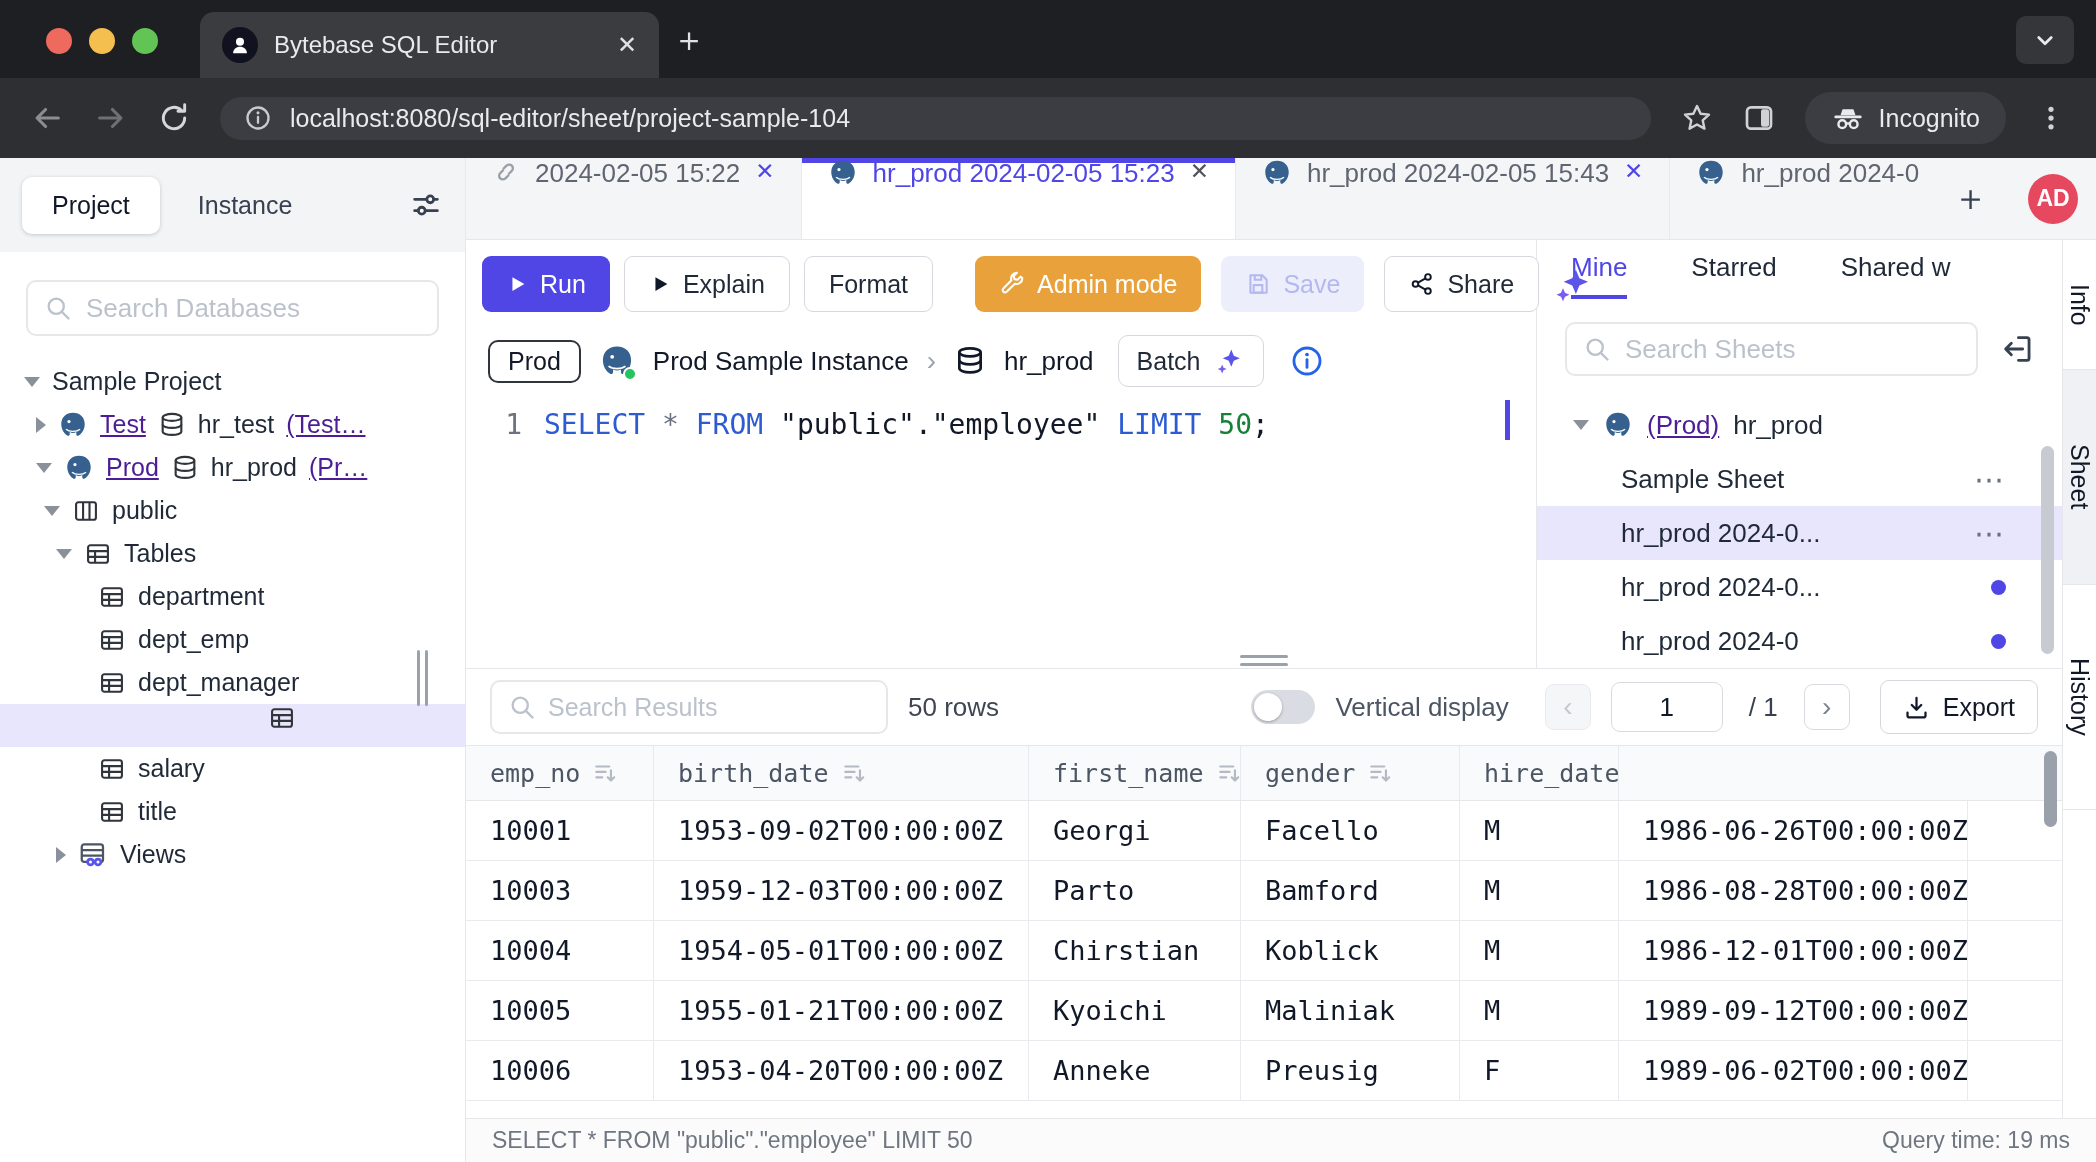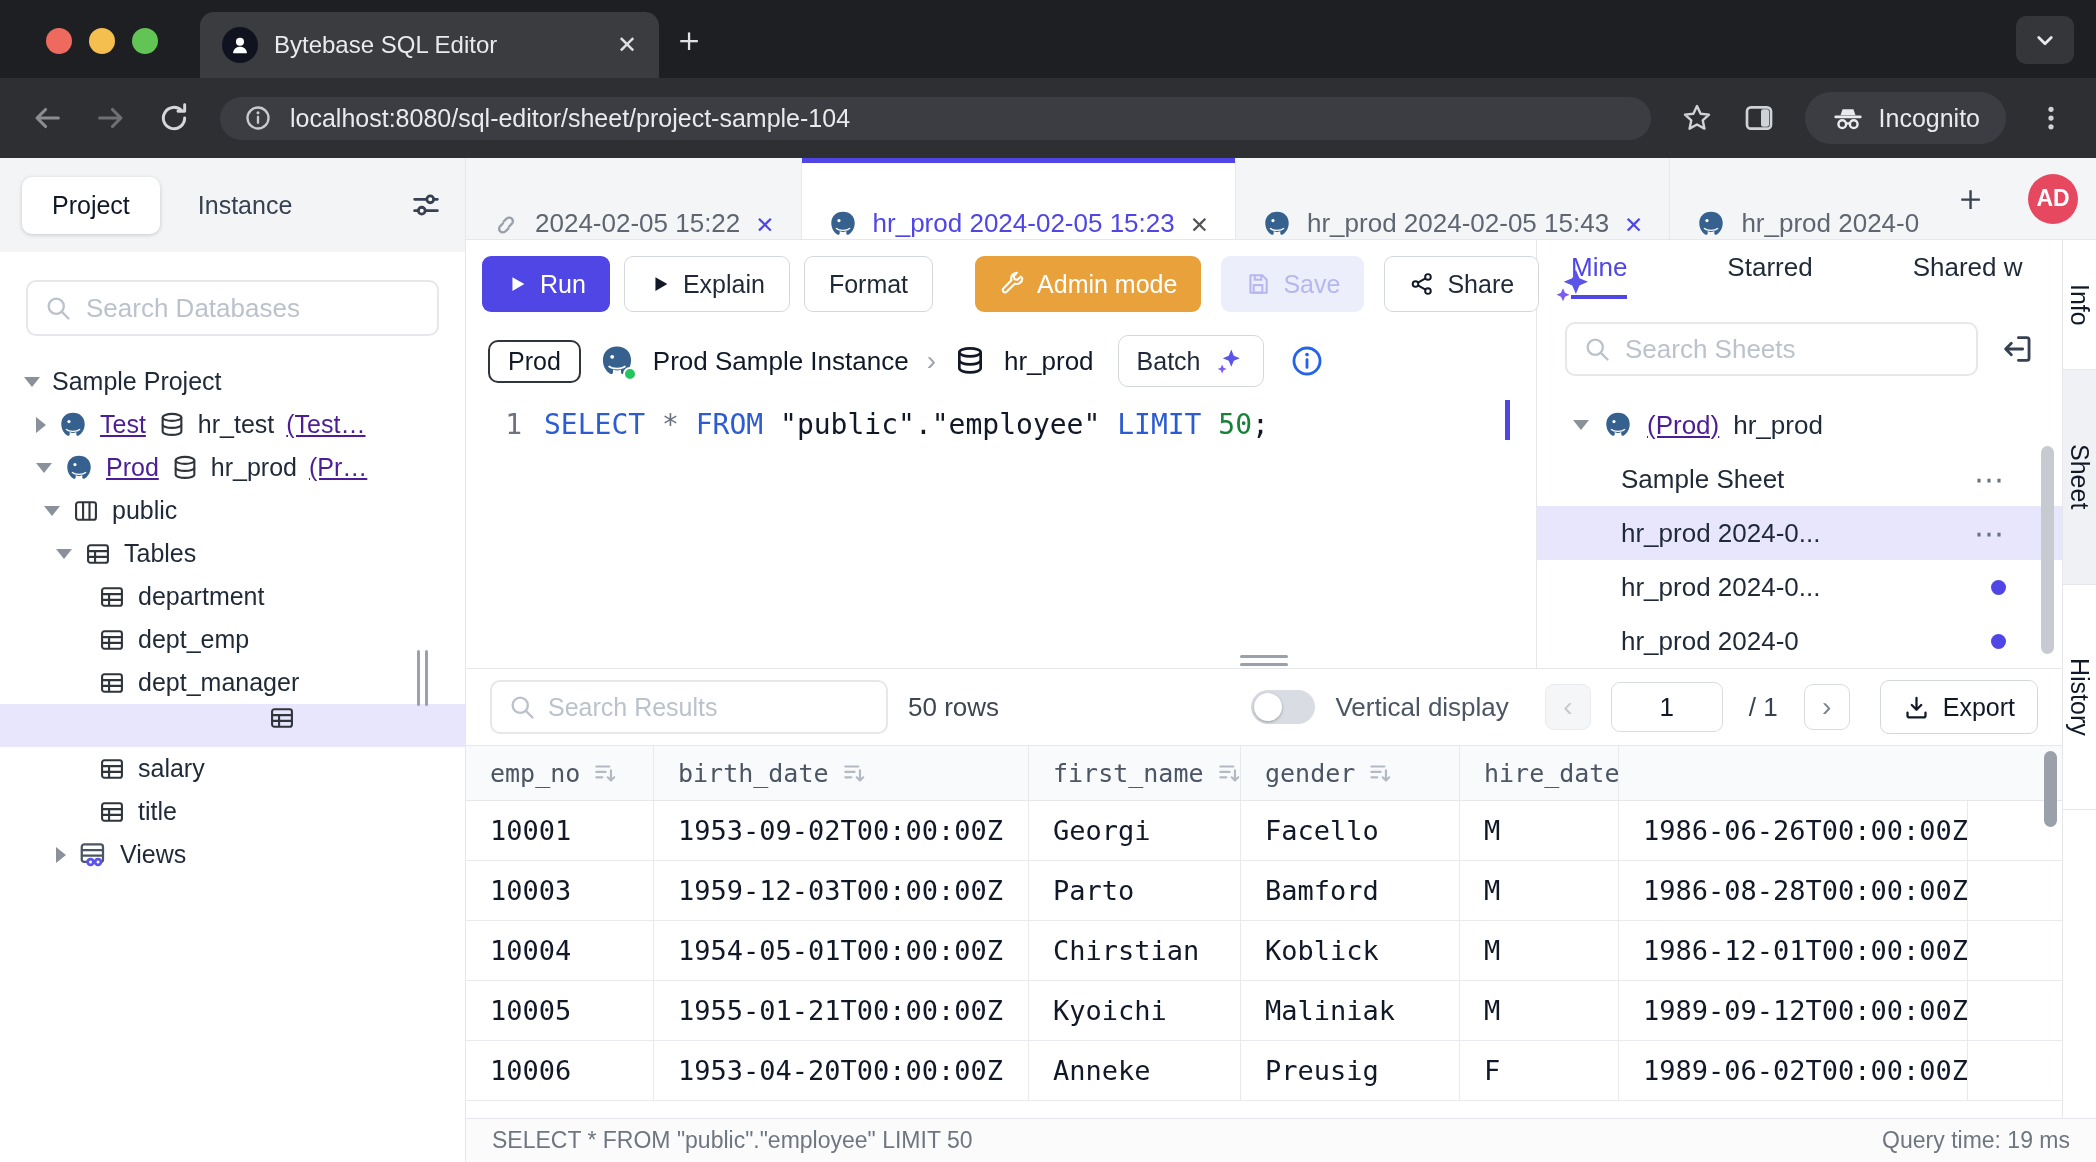--- a/index.html
+++ b/index.html
@@ -43,21 +43,21 @@
   .cv-d { width:0; height:0; border-left:8px solid transparent; border-right:8px solid transparent; border-top:10px solid #8b919b; flex:0 0 auto; }
   .cv-r { width:0; height:0; border-top:8px solid transparent; border-bottom:8px solid transparent; border-left:10px solid #8b919b; flex:0 0 auto; }
   .dim { color:#4c1d95;text-decoration:underline; }
   .tree-ic { flex:0 0 auto; display:flex; }
   .drag-v { position:absolute; left:417px; top:492px; display:flex; gap:5px; }
   .drag-v i { width:3px; height:56px; background:#9aa1ab; border-radius:2px; }
 
   
   .main { flex:1; display:flex; flex-direction:column; min-width:0; }
   .ws-tabs { flex:0 0 82px; background:#f4f5f7; border-bottom:1px solid #e5e7eb; display:flex; align-items:stretch; }
-  .ws-tab { display:flex; align-items:flex-end; gap:15px; padding:0 26px; border-right:1px solid #e7e9ec; font-size:26px; color:#5f6672; white-space:nowrap; }
+  .ws-tab { display:flex; align-items:flex-start; gap:15px; padding:0 26px; border-right:1px solid #e7e9ec; font-size:26px; color:#5f6672; white-space:nowrap; }
   .ws-tab.active { background:#fff; color:#4f46e5; box-shadow:inset 0 5px 0 #4f46e5; }
   .ws-x { font-size:23px; color:#4f46e5; }
   .ws-x.gray { color:#52525b; }
   .ws-tab.clip { max-width:262px; overflow:hidden; border-right:none; }
   .ws-plus { align-self:center; margin:0 20px; font-size:36px; color:#374151; }
   .avatar { margin-left:auto; align-self:center; margin-right:18px; flex:0 0 50px; width:50px; height:50px; border-radius:50%; background:#e5485f; color:#fff; font-size:23px; font-weight:bold; display:flex; align-items:center; justify-content:center; }
 
   .middle { flex:1; display:flex; min-height:0; }
   .content-left { flex:1; display:flex; flex-direction:column; min-width:0; }
   .upper { flex:0 0 410px; display:flex; border-bottom:1px solid #e5e7eb; min-width:0; }
@@ -79,21 +79,21 @@
   .pg-dot { position:absolute; right:-2px; bottom:-2px; width:14px; height:14px; border-radius:50%; background:#22c55e; border:2px solid #fff; }
   .btn-batch { height:52px; border:1.5px solid #d4d8dd; border-radius:10px; background:#fff; display:flex; align-items:center; gap:12px; padding:0 18px; font-size:25px; color:#1f2937; margin-left:6px; }
   .editor { flex:1; position:relative; font-family:"DejaVu Sans Mono", monospace; font-size:28px; padding-top:14px; display:flex; }
   .gutter { flex:0 0 78px; text-align:right; padding-right:22px; color:#6b7280; }
   .code { white-space:pre; color:#111827; }
   .kw { color:#2d5bd1; } .op { color:#6b7280; } .num { color:#188038; }
   .ruler-mark { position:absolute; right:26px; top:6px; width:5px; height:40px; background:#4f46e5; }
 
   
   .sheet-panel { flex:0 0 472px; display:flex; flex-direction:column; background:#fff; padding-top:12px; min-height:0; }
-  .sheet-tabs { flex:0 0 62px; display:flex; align-items:flex-start; padding:0 34px; gap:100px; font-size:26px; color:#1f2937; }
+  .sheet-tabs { flex:0 0 62px; display:flex; align-items:flex-start; padding:0 34px; gap:64px; font-size:26px; color:#1f2937; }
   .sheet-tab { padding-bottom:12px; }
   .sheet-tab.active { color:#4f46e5; border-bottom:4px solid #4f46e5; }
   .sheet-search-row { flex:0 0 70px; display:flex; align-items:center; padding:0 28px; gap:22px; }
   .sheet-search { flex:1; height:54px; border:2px solid #e5e7eb; border-radius:10px; display:flex; align-items:center; gap:14px; padding:0 16px; min-width:0; }
   .sheet-search input { border:none; outline:none; flex:1; font-size:26px; font-family:inherit; min-width:0; background:transparent; }
   .sheet-search input::placeholder { color:#bcc2cc; }
   .sheet-list { flex:1; overflow:hidden; position:relative; padding-top:14px; }
   .sh-row { height:54px; display:flex; align-items:center; gap:14px; font-size:26px; color:#1f2937; padding-left:36px; padding-right:56px; }
   .sh-row.item { padding-left:84px; }
   .sh-row.sel { background:#e8e6fc; }

